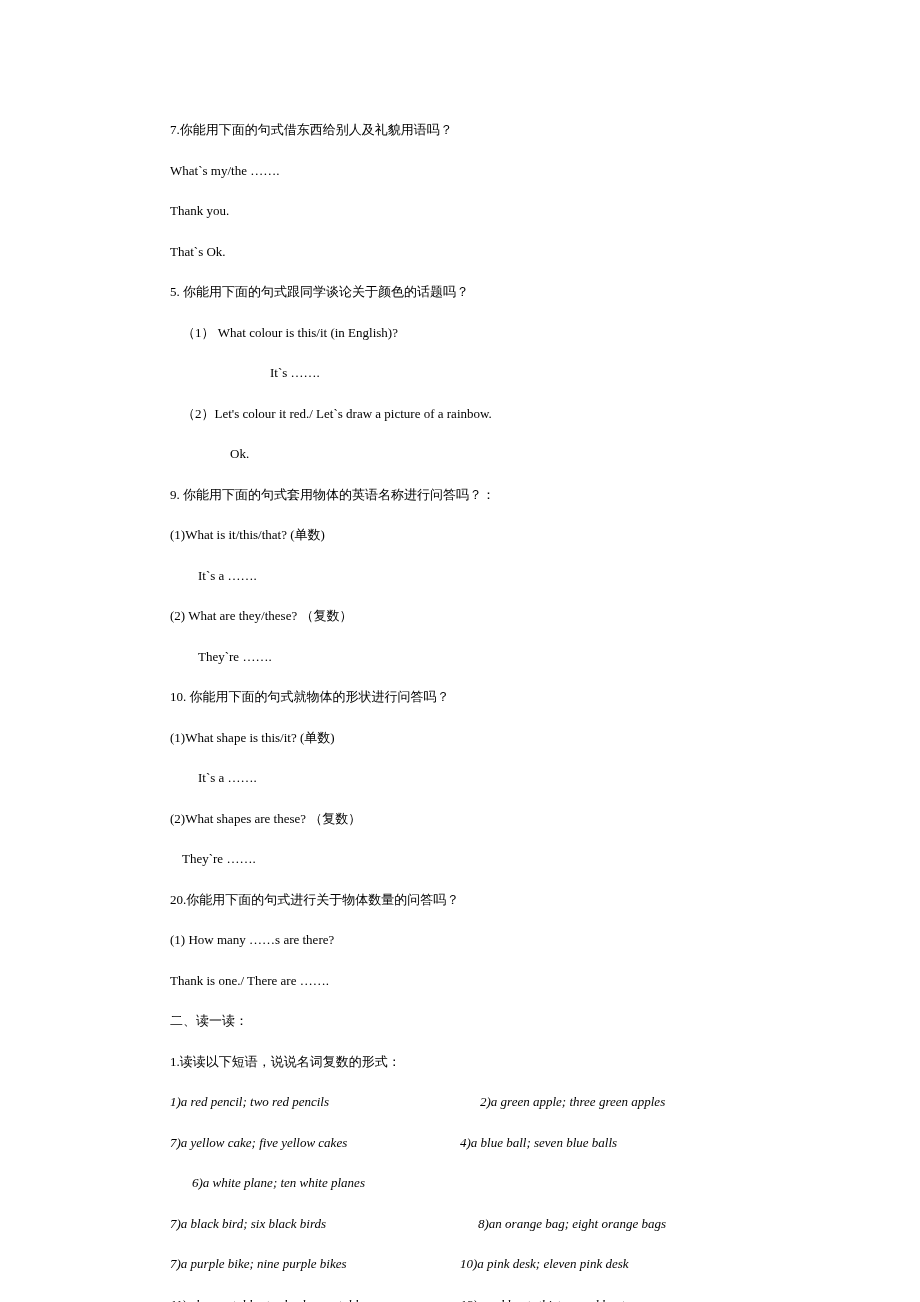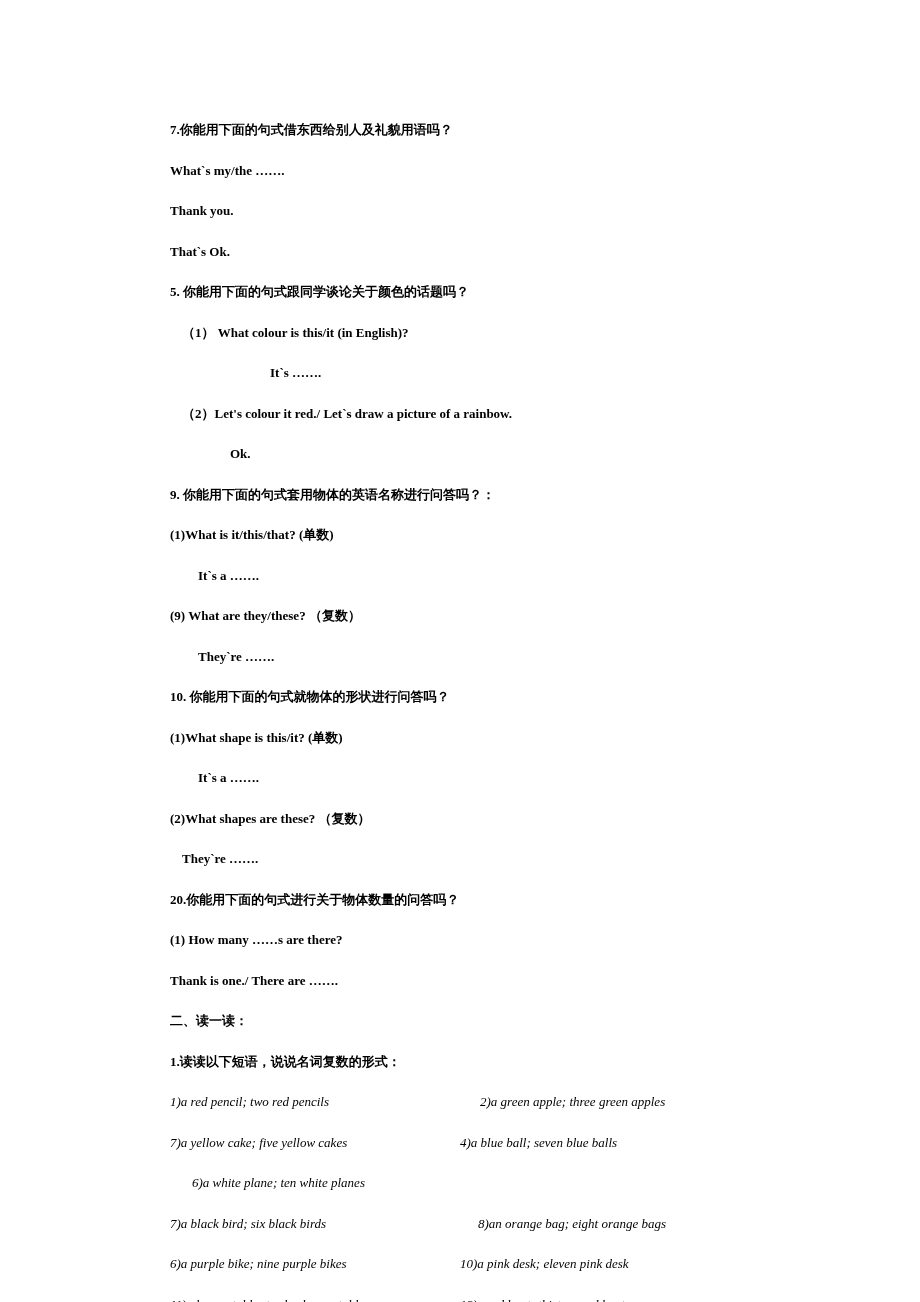--- a/index.html
+++ b/index.html
@@ -13,21 +13,20 @@
       font-size: 13px;
       color: #000;
       width: 920px;
       margin: 0 auto;
       padding: 120px 170px 100px 170px;
       line-height: 1.5;
     }
     .line {
       margin-bottom: 21px;
       white-space: nowrap;
-      font-weight: bold;
     }
     .line.indent1 {
       padding-left: 12px;
     }
     .line.indent2 {
       padding-left: 28px;
     }
     .line.indent3 {
       padding-left: 60px;
     }
@@ -57,21 +56,21 @@
 
 <div class="line">5.  你能用下面的句式跟同学谈论关于颜色的话题吗？</div>
 <div class="line indent1">（1） What colour is this/it (in English)?</div>
 <div class="line indent4">It`s …….</div>
 <div class="line indent1">（2）Let's colour it red./ Let`s draw a picture of a rainbow.</div>
 <div class="line indent3">Ok.</div>
 
 <div class="line">9.  你能用下面的句式套用物体的英语名称进行问答吗？：</div>
 <div class="line">(1)What is it/this/that? (单数)</div>
 <div class="line indent2">It`s a …….</div>
-<div class="line">(9)  What are they/these? （复数）</div>
+<div class="line">(2)  What are they/these? （复数）</div>
 <div class="line indent2">They`re …….  </div>
 
 <div class="line">10.  你能用下面的句式就物体的形状进行问答吗？</div>
 <div class="line">(1)What shape is this/it? (单数)</div>
 <div class="line indent2">It`s a …….</div>
 <div class="line">(2)What shapes are these? （复数）</div>
 <div class="line indent1">They`re …….  </div>
 
 <div class="line">20.你能用下面的句式进行关于物体数量的问答吗？</div>
 <div class="line">(1) How many ……s are there?</div>
@@ -89,19 +88,19 @@
   <div class="pair-right" style="padding-left:10px">4)a blue ball; seven blue balls</div>
 </div>
 <div class="pair-row">
   <div class="pair-right" style="padding-left:22px">6)a white plane; ten white planes</div>
 </div>
 <div class="pair-row">
   <div class="pair-left">7)a black bird; six black birds</div>
   <div class="pair-right" style="padding-left:28px">8)an orange bag; eight orange bags</div>
 </div>
 <div class="pair-row">
-  <div class="pair-left">6)a purple bike; nine purple bikes</div>
+  <div class="pair-left">7)a purple bike; nine purple bikes</div>
   <div class="pair-right" style="padding-left:10px">10)a pink desk; eleven pink desk</div>
 </div>
 <div class="pair-row">
   <div class="pair-left">11)a brown table; twelve brown tables</div>
   <div class="pair-right" style="padding-left:10px">12)a red boat; thirteen red boat</div>
 </div>
 
 </body></html>

